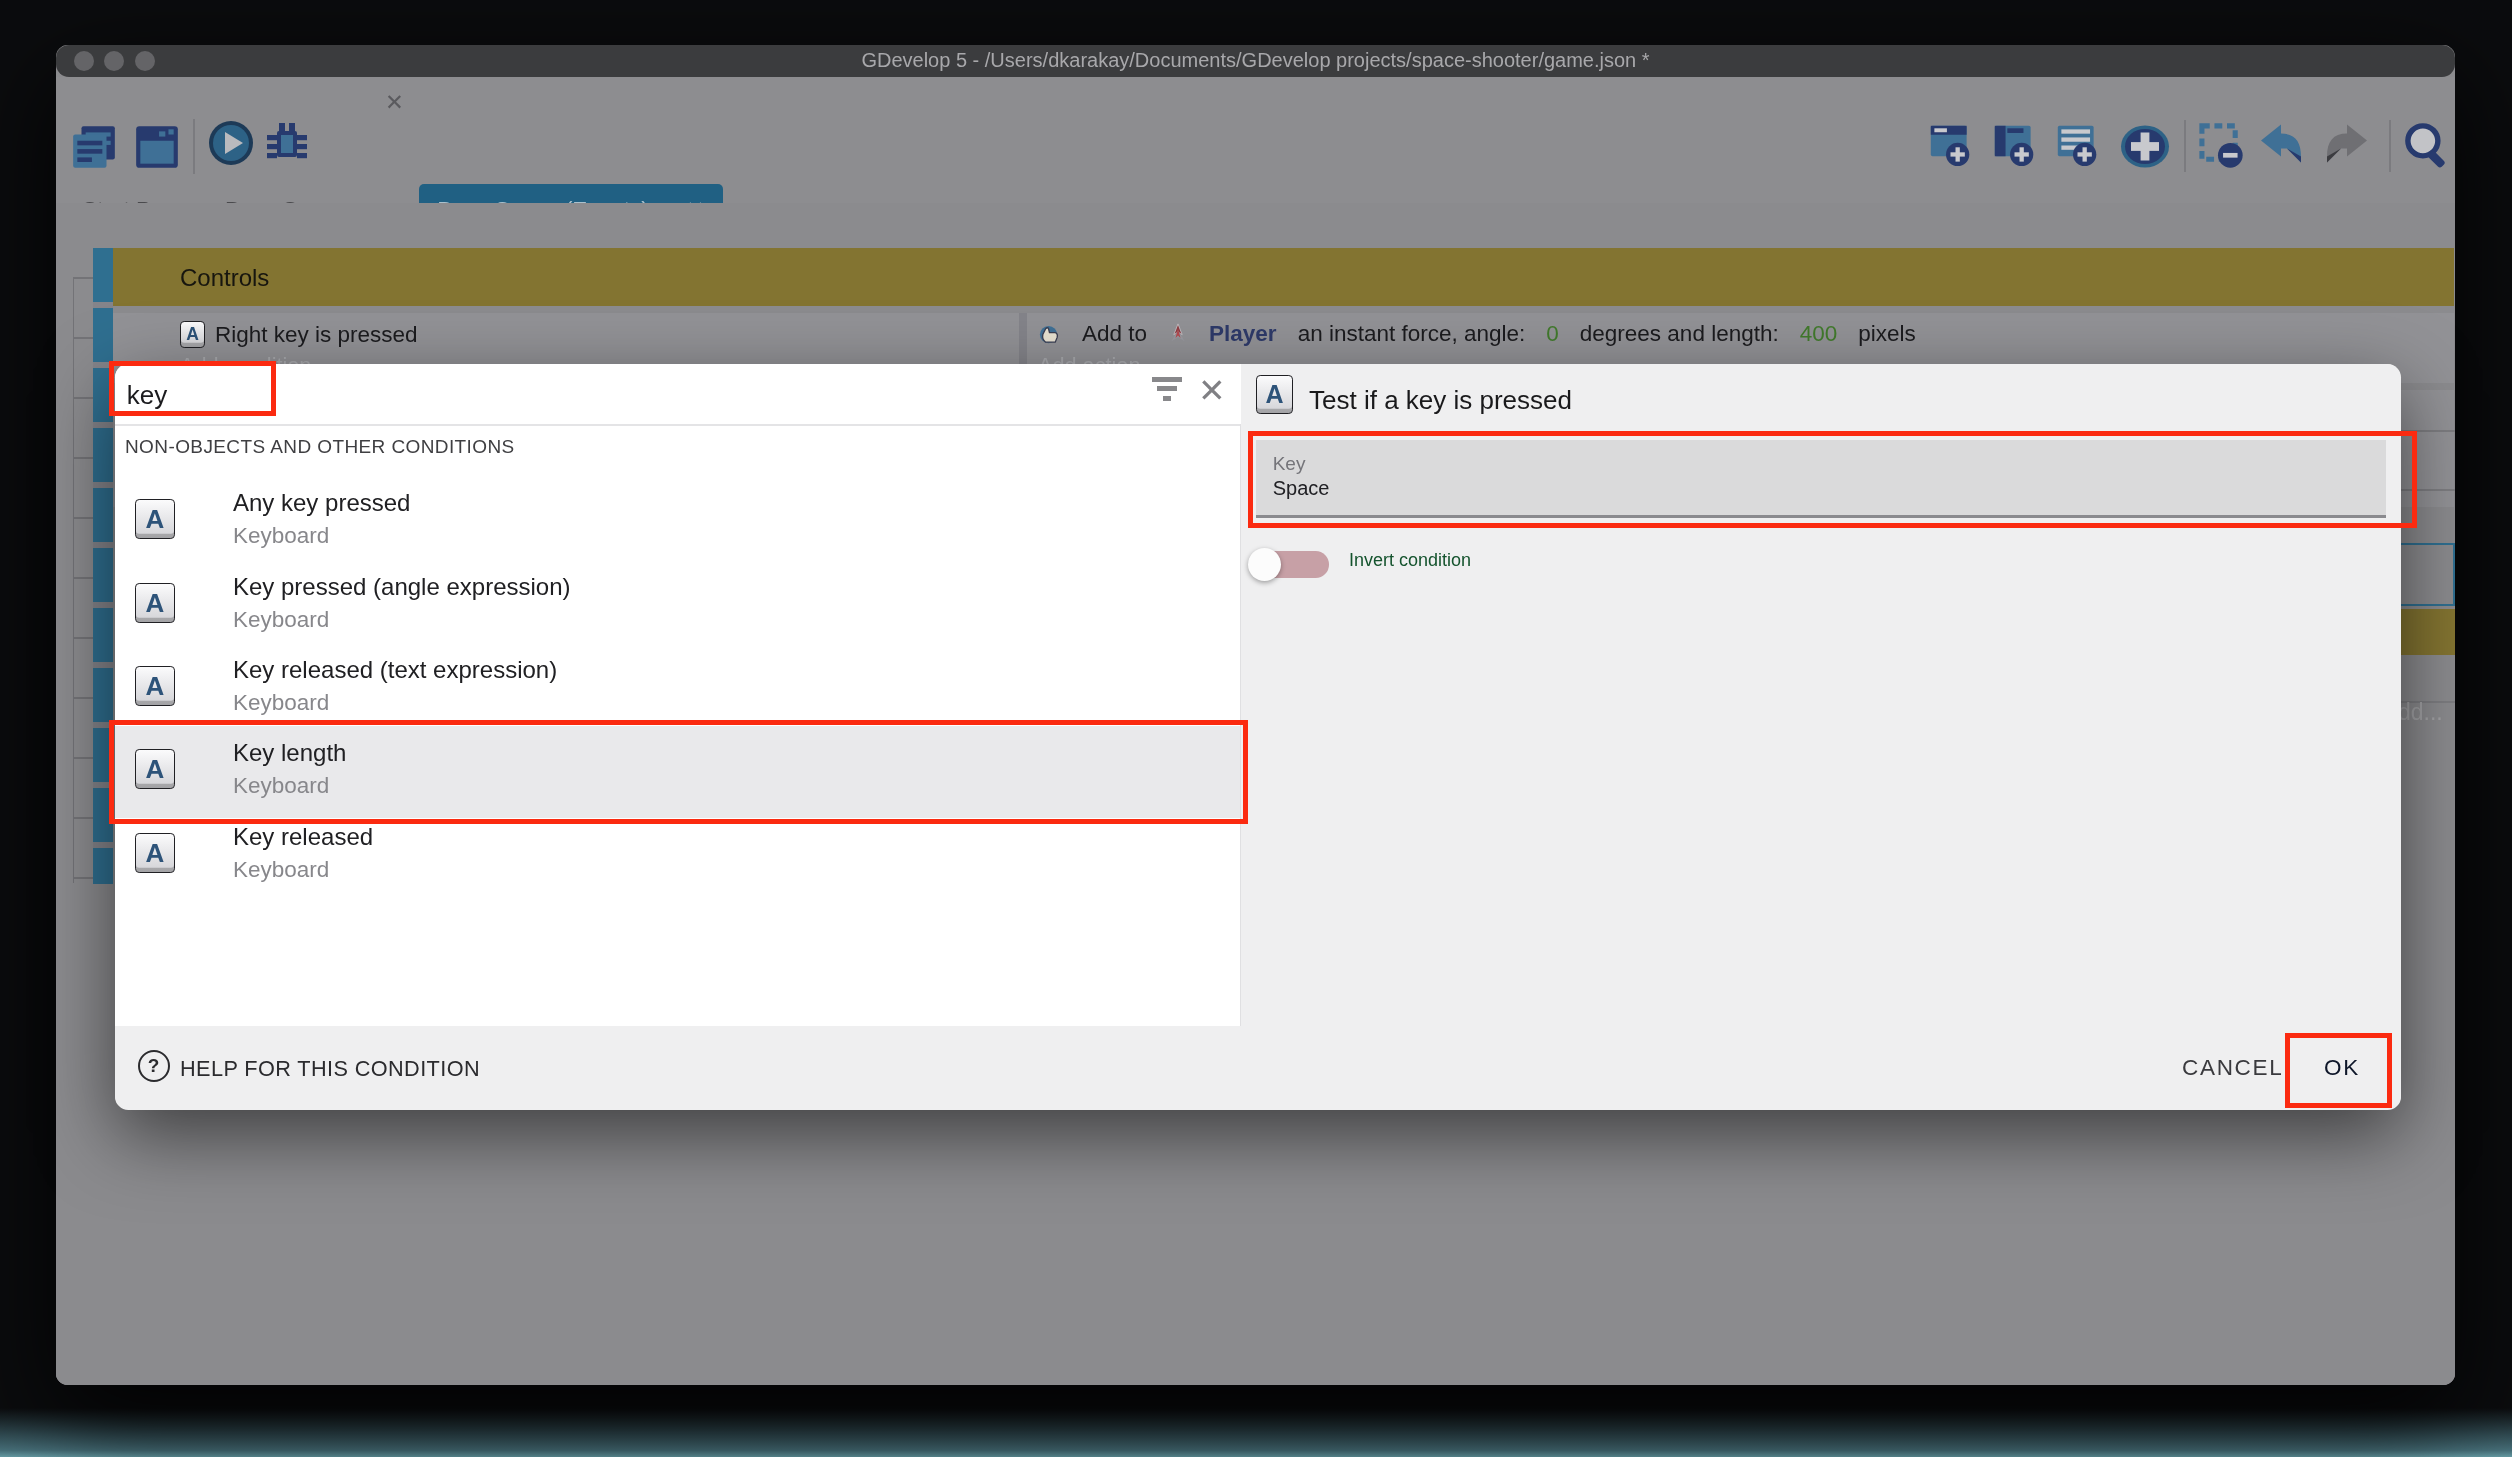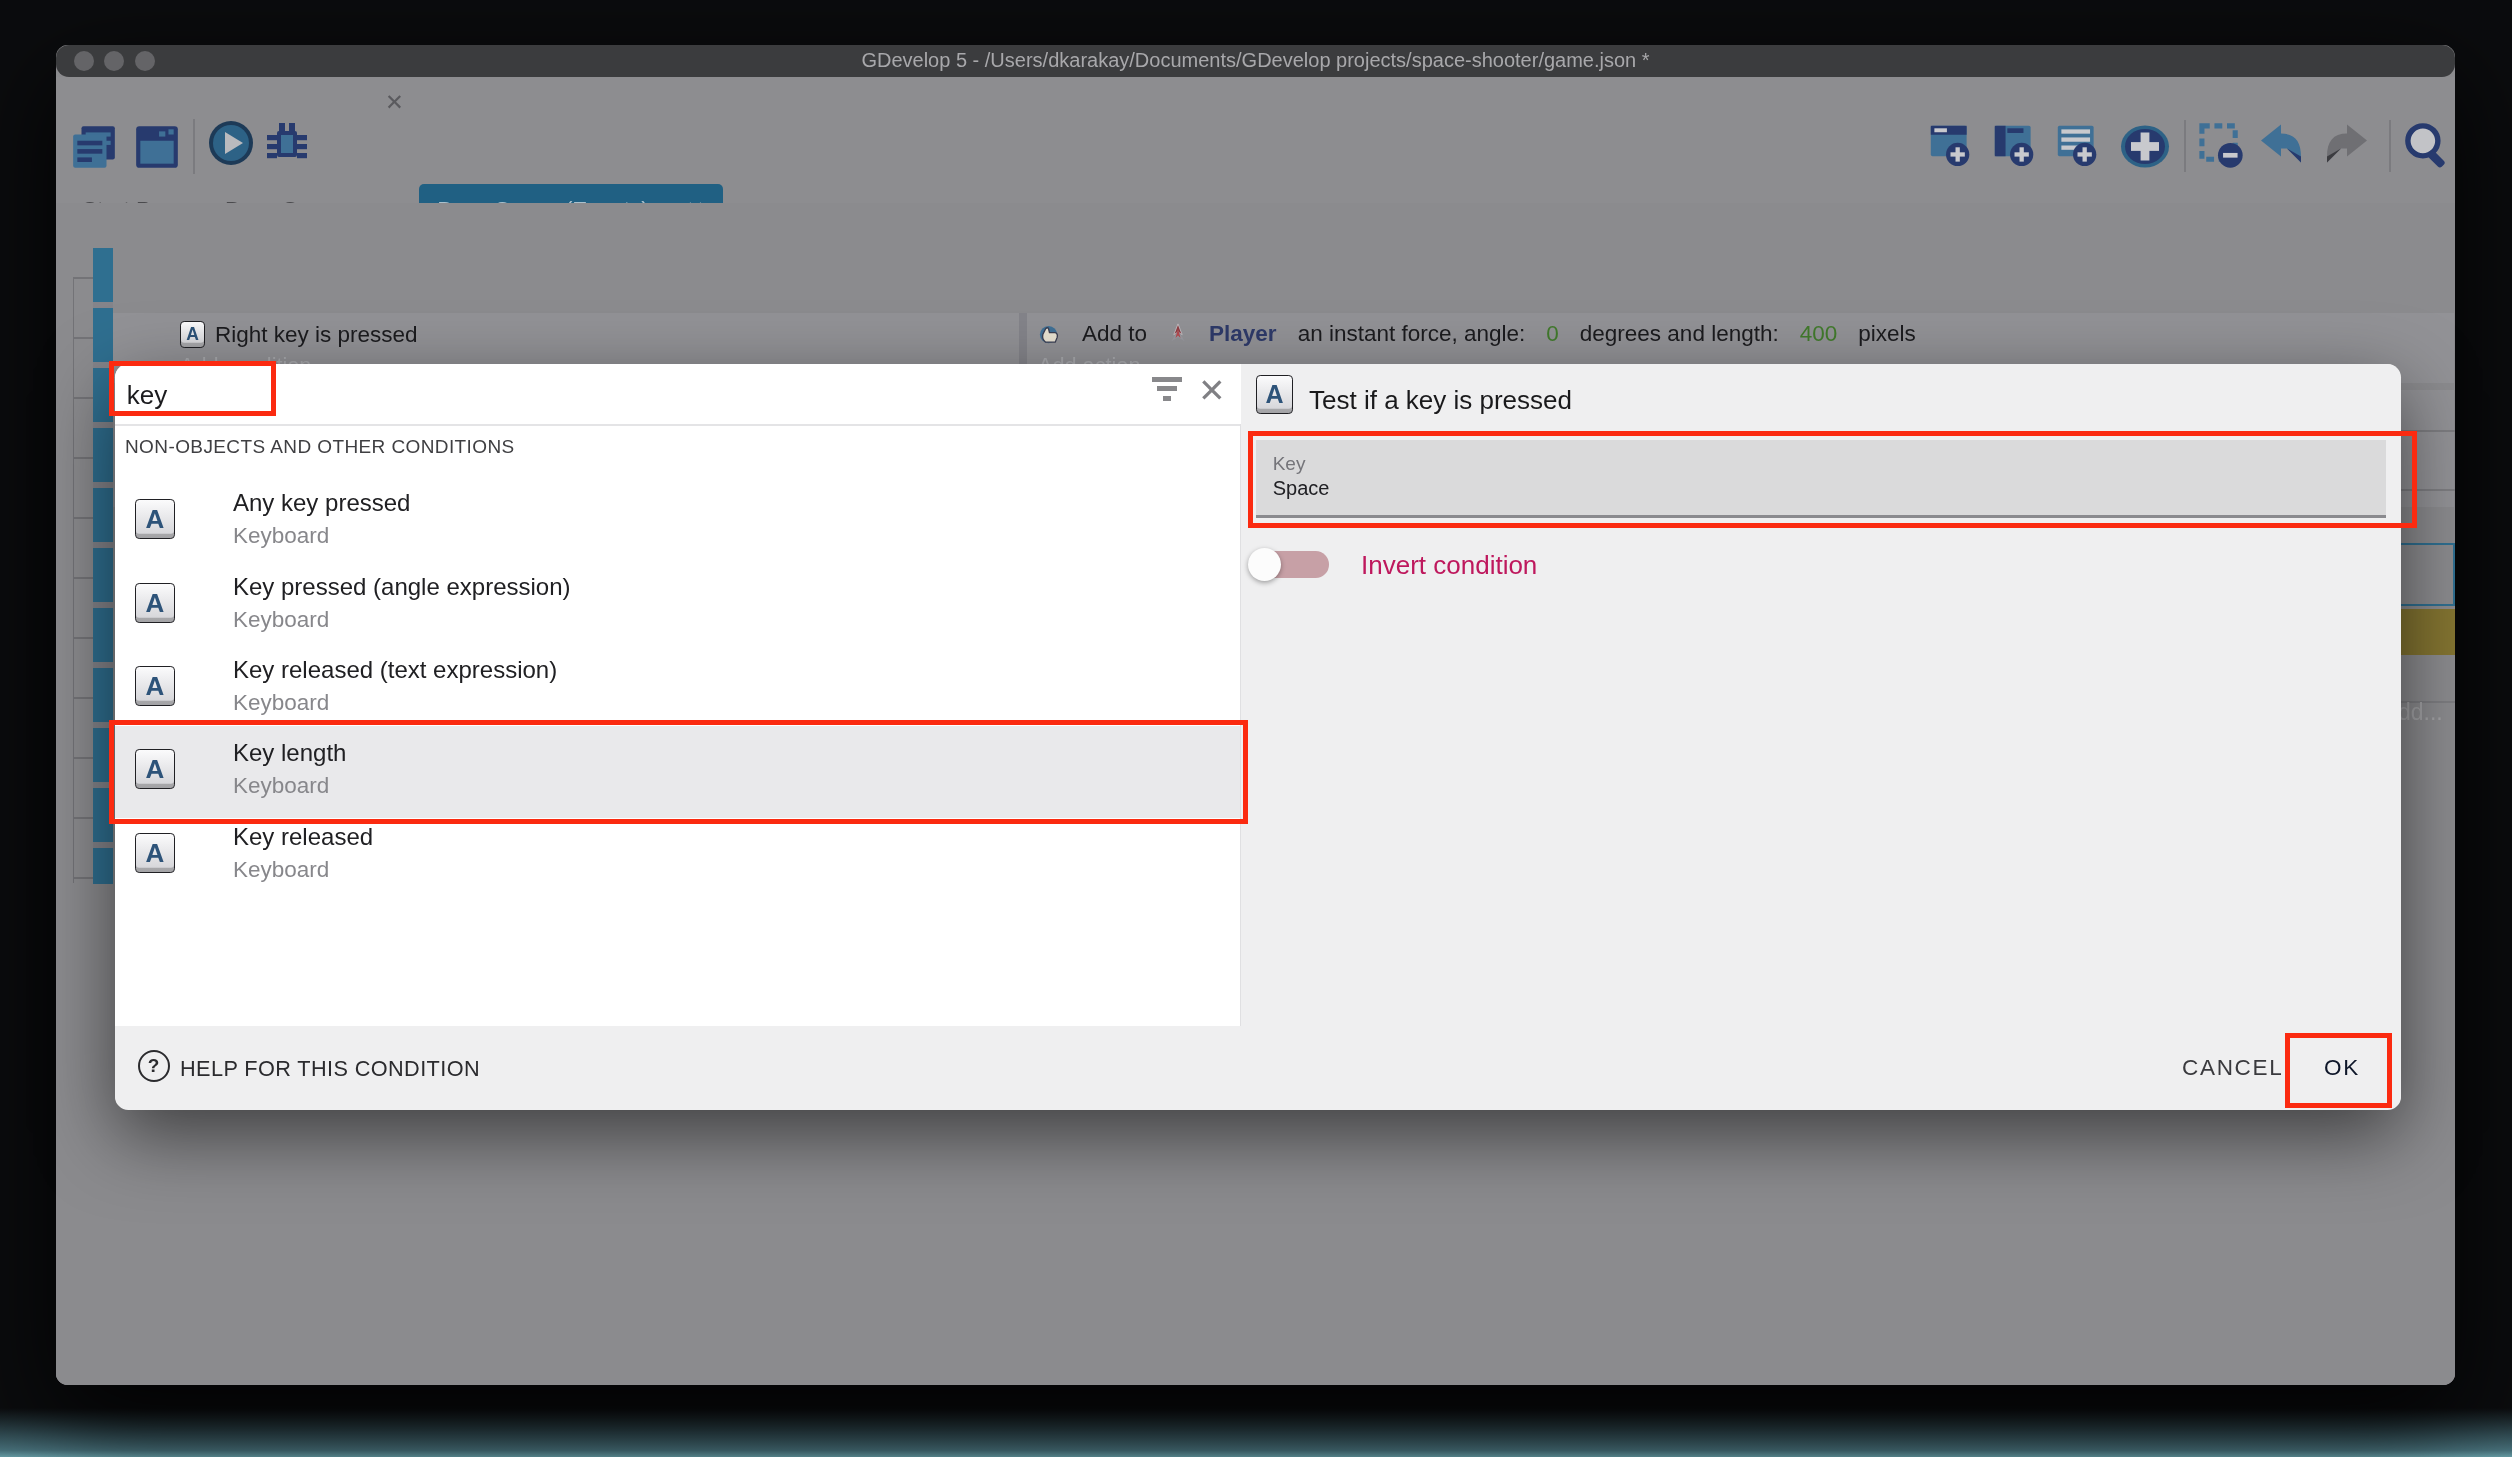--- a/index.html
+++ b/index.html
@@ -186,20 +186,23 @@
       </div>
     </div>
 
     <div class="abs events-base">
 
       <div class="abs evbg" style="left:0;top:0;width:2399px;height:1182px;"></div>
       <div class="abs guide" style="left:16.7px;top:75px;width:1.7px;height:605px;"></div>
       <div class="abs stubs" style="left:16.7px;top:74px;width:21.7px;height:606px;"></div>
       <div class="abs tealbar" style="left:37px;top:45px;width:20px;height:636px;"></div>
 
+      <div class="abs olive" style="left:57px;top:45px;width:2341px;height:58px;">
+        <div class="abs evtext" style="left:67px;top:16px;font-size:24px;color:#17160f;">Controls</div>
+      </div>
 
       <div class="abs rowbg" style="left:57px;top:110px;width:2341px;height:70px;">
         <div class="abs" style="left:906px;top:0;width:7.5px;height:70px;background:#84848a;"></div>
         <div class="abs" style="left:67px;top:8.3px;display:flex;align-items:center;gap:10px;">
           <span class="keycap" style="width:23px;height:25px;font-size:17.5px;">
               <span>A</span>
             </span>
           <span class="evtext">Right key is pressed</span>
         </div>
         <div class="abs placeholder" style="left:67px;top:40px;">Add condition</div>
@@ -323,21 +326,21 @@
       <div class="abs" style="left:68px;top:21px;font-size:26px;color:#19191b;">Test if a key is pressed</div>
 
       <div class="abs" style="left:15px;top:76px;width:1130px;height:78px;background:#dadadb;">
         <div class="abs fieldlabel" style="left:16.7px;top:13.3px;">Key</div>
         <div class="abs fieldvalue" style="left:16.7px;top:37px;">Space</div>
         <div class="abs" style="left:0;top:75px;width:1130px;height:3.3px;background:#8a8a8e;"></div>
       </div>
 
       <div class="abs" style="left:13.3px;top:187px;width:75px;height:27px;border-radius:13.3px;background:#c7a0a6;"></div>
       <div class="abs" style="left:6.7px;top:184px;width:33px;height:33px;border-radius:50%;background:#fcfcfc;box-shadow:0 1.7px 5px rgba(0,0,0,.35);"></div>
-      <div class="abs" style="left:120px;top:186px;font-size:26px;color:#be185d;">Invert condition</div>
+      <div class="abs" style="left:108px;top:186px;font-size:18px;color:#14532d;">Invert condition</div>
     </div>
 
     <div class="abs lgray" style="left:0;top:662px;width:2286px;height:83px;border-radius:0 0 13.3px 13.3px;">
       <div class="abs" style="left:22.5px;top:24px;width:28px;height:28px;border:2.5px solid #2b2b2e;border-radius:50%;text-align:center;font-size:19px;line-height:28px;font-weight:bold;color:#2b2b2e;"><span>?</span></div>
       <div class="abs helpcap" style="left:65px;top:30px;">HELP FOR THIS CONDITION</div>
       <div class="abs caps" style="left:2067px;top:29px;color:#3a3a3e;">CANCEL</div>
       <div class="abs caps" style="left:2176px;top:29px;width:102px;text-align:center;color:#0f172a;">OK</div>
     </div>
   </div>
 

